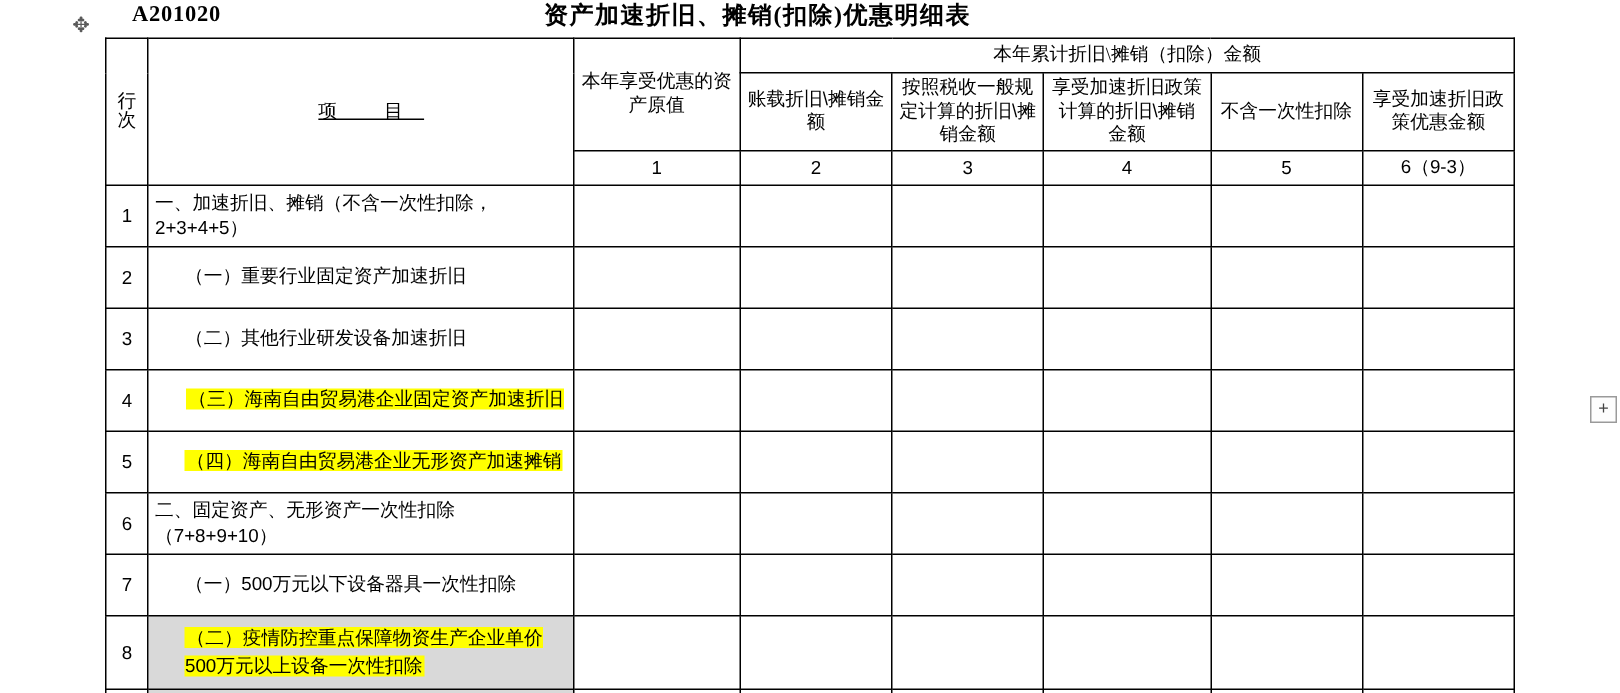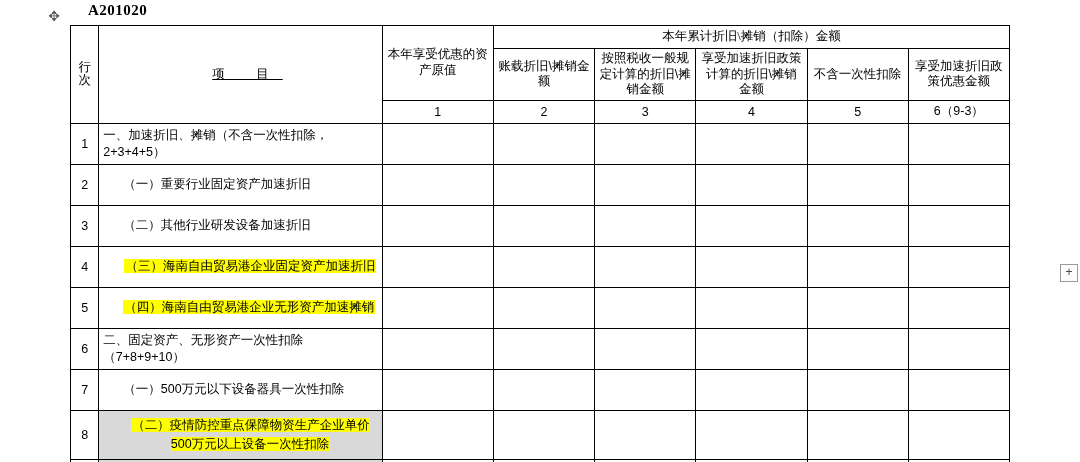--- a/index.html
+++ b/index.html
@@ -119,20 +119,21 @@
   }
 </style>
 </head>
 <body>
 
 <div id="page">
 
   <div class="doc-head">
     <div class="move-handle">✥</div>
     <div class="form-code">A201020</div>
+    <div class="doc-title">资产加速折旧、摊销(扣除)优惠明细表</div>
   </div>
 
   <table class="sheet">
     <colgroup>
       <col style="width:28px">
       <col style="width:280px">
       <col style="width:110px">
       <col style="width:100px">
       <col style="width:100px">
       <col style="width:110px">
@@ -238,21 +239,21 @@
         <td class="datacell"></td>
         <td class="datacell"></td>
         <td class="datacell"></td>
         <td class="datacell"></td>
         <td class="datacell"></td>
         <td class="datacell"></td>
       </tr>
 
       <tr>
         <td class="rowno">8</td>
-        <td class="item item-gray" style="padding-left:24px;height:44px;line-height:1.5;text-align:center;"><span class="hl">（二）疫情防控重点保障物资生产企业单价500万元以上设备一次性扣除</span></td>
+        <td class="item item-gray" style="padding-left:24px;height:44px;line-height:1.5;"><span class="hl">（二）疫情防控重点保障物资生产企业单价500万元以上设备一次性扣除</span></td>
         <td class="datacell"></td>
         <td class="datacell"></td>
         <td class="datacell"></td>
         <td class="datacell"></td>
         <td class="datacell"></td>
         <td class="datacell"></td>
       </tr>
 
       <tr>
         <td class="rowno">9</td>

